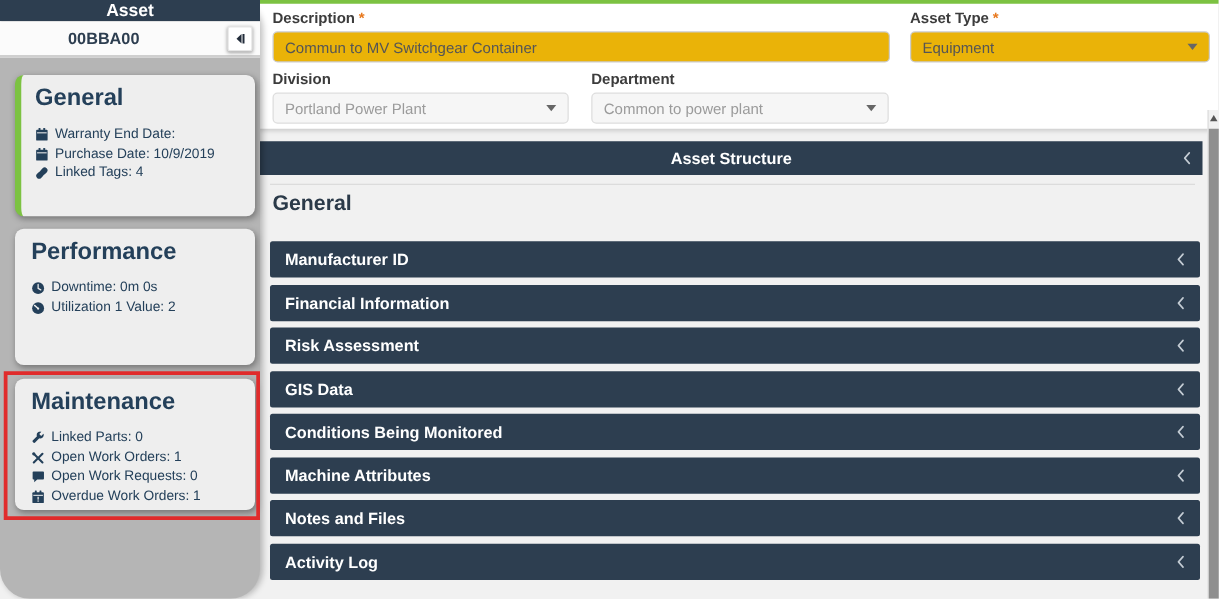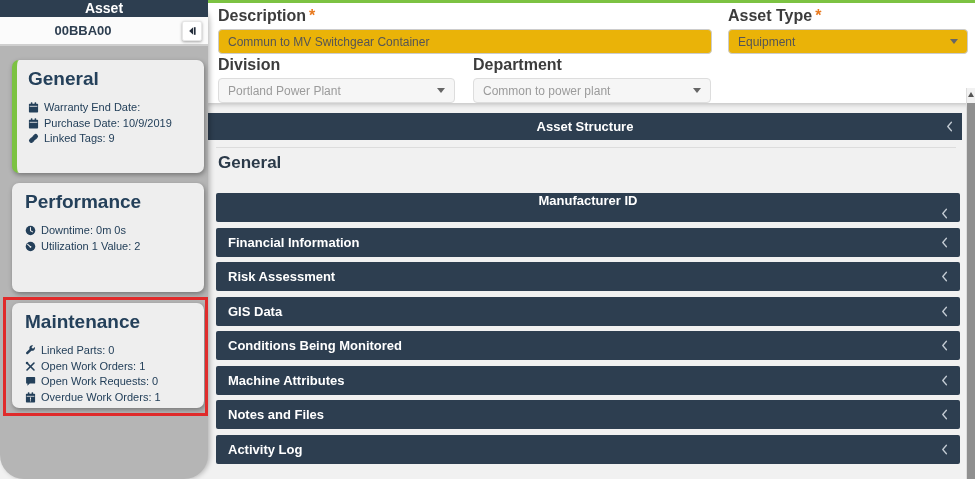--- a/index.html
+++ b/index.html
@@ -40,21 +40,21 @@
   .annotation { position:absolute; left:3px; top:297px; width:205px; height:119px;
     border:3px solid #e02b2b; z-index:6; pointer-events:none; }
 
   
   #main { position:absolute; left:208px; top:0; width:767px; height:479px; }
 
   .form-panel { position:absolute; left:0; top:0; width:767px; height:103px;
     background:#fff; border-top:3px solid #7cc242;
     box-shadow:0 2px 4px rgba(0,0,0,.18); }
   .field { position:absolute; }
-  .field label { display:block; font-size:16px; font-weight:bold; color:#3c3c3c;
+  .field label { display:block; font-size:12px; font-weight:bold; color:#3c3c3c;
     margin-bottom:4px; }
   .req { color:#e8791e; margin-left:3px; }
   .txt, .select { height:25px; border:1px solid #ccc; border-radius:4px;
     font-size:12px; color:#555; background:#eab308; width:100%; }
   .txt { padding:0 9px; font-family:inherit; }
   .select { display:flex; align-items:center; justify-content:space-between;
     padding:0 9px; cursor:pointer; }
   .select.muted { background:#f6f6f6; border-color:#ddd; color:#9b9b9b; }
   .caret { width:0; height:0; border-left:4px solid transparent;
     border-right:4px solid transparent; border-top:5px solid #666; flex:none; }
@@ -120,21 +120,21 @@
           </svg>
         <span>Purchase Date: 10/9/2019</span>
       </div>
       <div class="card-item">
         <svg class="ic" viewBox="0 0 12 12" fill="none" stroke="currentColor" stroke-width="1.4">
             <g transform="rotate(-45 6 6)">
               <rect x="0.8" y="4.2" width="5.6" height="3.6" rx="1.8"></rect>
               <rect x="5.6" y="4.2" width="5.6" height="3.6" rx="1.8"></rect>
             </g>
           </svg>
-        <span>Linked Tags: 9</span>
+        <span>Linked Tags: 4</span>
       </div>
     </div>
 
     <div class="card" id="card-performance">
       <h3>Performance</h3>
       <div class="card-item">
         <svg class="ic" viewBox="0 0 12 12">
             <circle cx="6" cy="6" r="5.2"></circle>
             <path d="M6 2.8v3.4l2.3 1.3" stroke="#eee" stroke-width="1.1" fill="none" stroke-linecap="round"></path>
           </svg>
@@ -222,21 +222,21 @@
 
     <div class="structure-header">
       <span>Asset Structure</span>
       <svg class="chev" width="7" height="11" viewBox="0 0 8 12" fill="none" stroke="#c4ccd4" stroke-width="1.5" stroke-linecap="round" stroke-linejoin="round">
           <path d="M6.2 1.2 2 6l4.2 4.8"></path>
         </svg>
     </div>
     <div class="divider"></div>
     <h2 class="group-heading">General</h2>
 
-    <div class="section-bar" style="top:193px;flex-direction:column;">
+    <div class="section-bar" style="top:193px;">
       <span>Manufacturer ID</span>
       <svg class="chev" width="7" height="11" viewBox="0 0 8 12" fill="none" stroke="#c4ccd4" stroke-width="1.5" stroke-linecap="round" stroke-linejoin="round">
           <path d="M6.2 1.2 2 6l4.2 4.8"></path>
         </svg>
     </div>
     <div class="section-bar" style="top:228px;padding-left:12px;">
       <span>Financial Information</span>
       <svg class="chev" width="7" height="11" viewBox="0 0 8 12" fill="none" stroke="#c4ccd4" stroke-width="1.5" stroke-linecap="round" stroke-linejoin="round">
           <path d="M6.2 1.2 2 6l4.2 4.8"></path>
         </svg>

